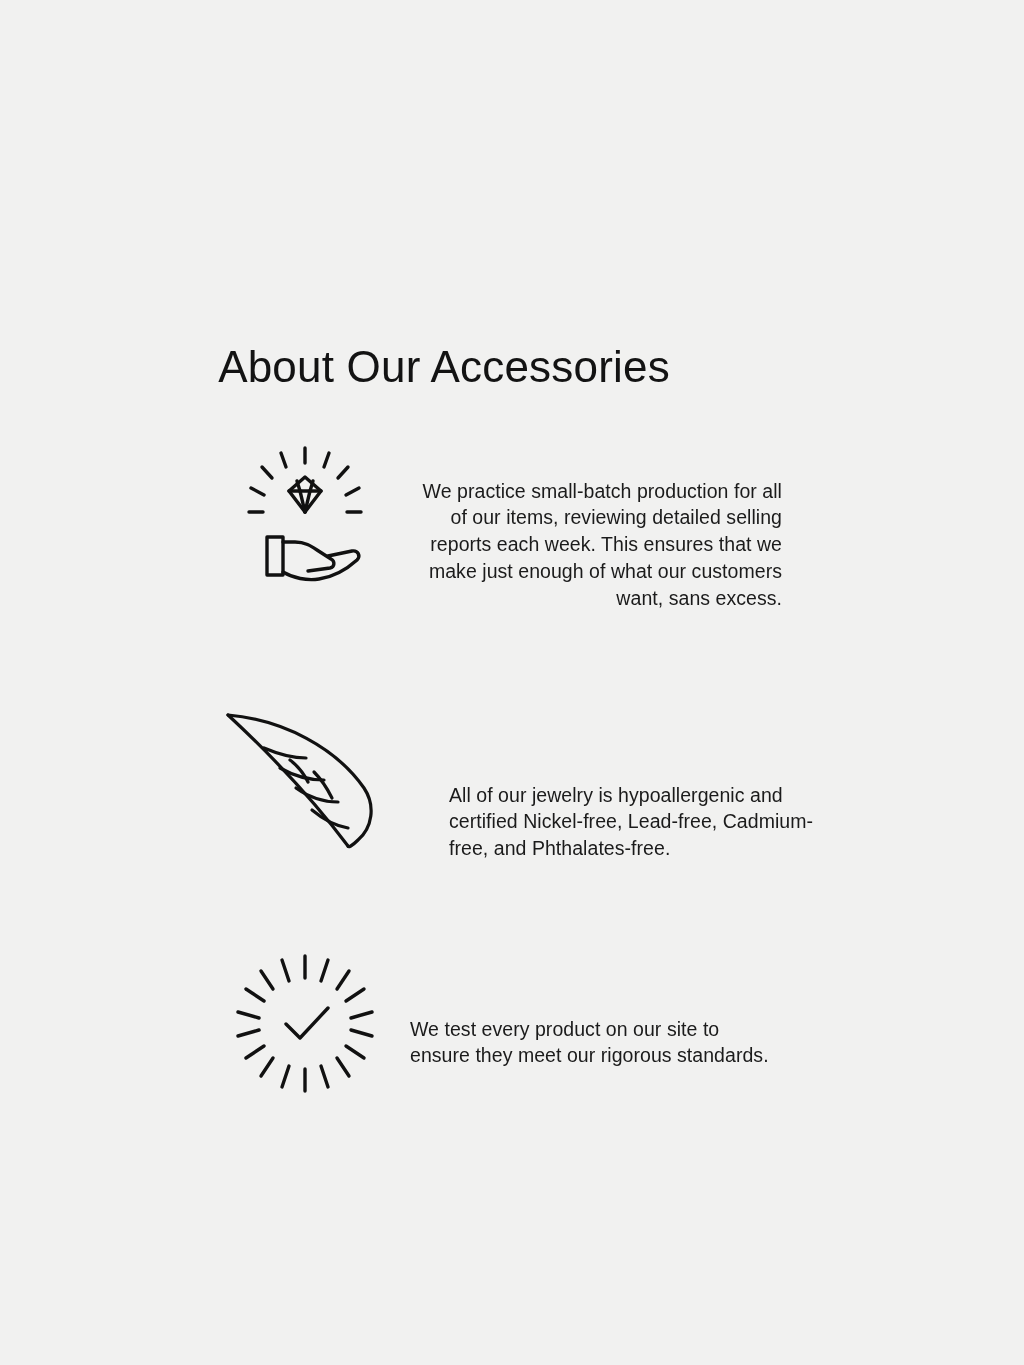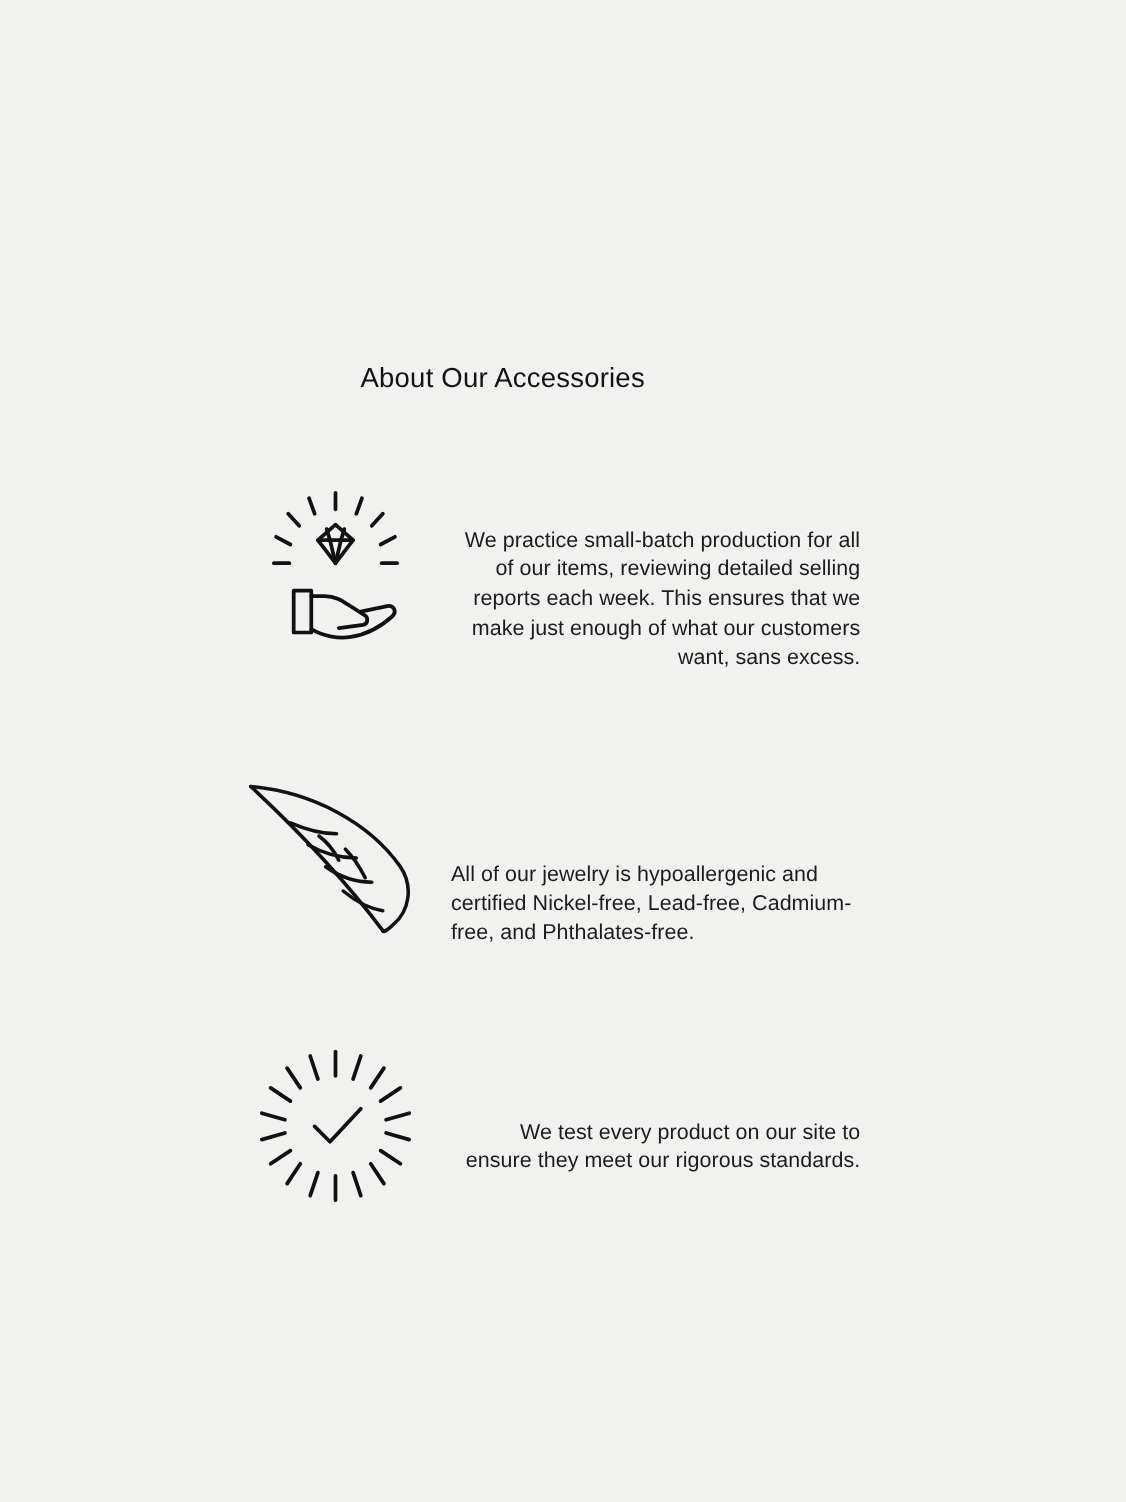--- a/index.html
+++ b/index.html
@@ -21,26 +21,25 @@
     height: 1365px;
     box-sizing: border-box;
   }
 
   .page-title {
     position: absolute;
     top: 312px;
     left: 0;
     width: 888px;
     text-align: center;
-    font-size: 25px;
+    font-size: 44px;
     font-weight: 400;
     letter-spacing: 0.2px;
     color: #131313;
     line-height: 1.2;
-    padding-left: 13px;
   }
 
   .features {
     position: absolute;
     top: 420px;
     left: 0;
     width: 1024px;
   }
 
   .feature {
@@ -65,27 +64,27 @@
     line-height: 1.38;
     color: #1b1b1b;
     letter-spacing: 0.05px;
   }
 
   
   .feature-1 { height: 258px; text-align: right; }
   .feature-1 .feature-icon { padding-top: 16px; }
   .feature-1 .feature-text { padding-top: 38px; }
 
-  .feature-2 { height: 228px; }
+  .feature-2 { height: 228px; gap: 39px; }
   .feature-2 .feature-icon { padding-top: 32px; }
   .feature-2 .feature-text { padding-top: 84px; }
 
   .feature-3 { height: 200px; }
   .feature-3 .feature-icon { padding-top: 42px; }
-  .feature-3 .feature-text { padding-top: 90px; text-align: right; }
+  .feature-3 .feature-text { padding-top: 90px; }
 
   svg { display: block; }
 </style>
 </head>
 <body>
 
 <div class="page">
 
   <h1 class="page-title">About Our Accessories</h1>
 

